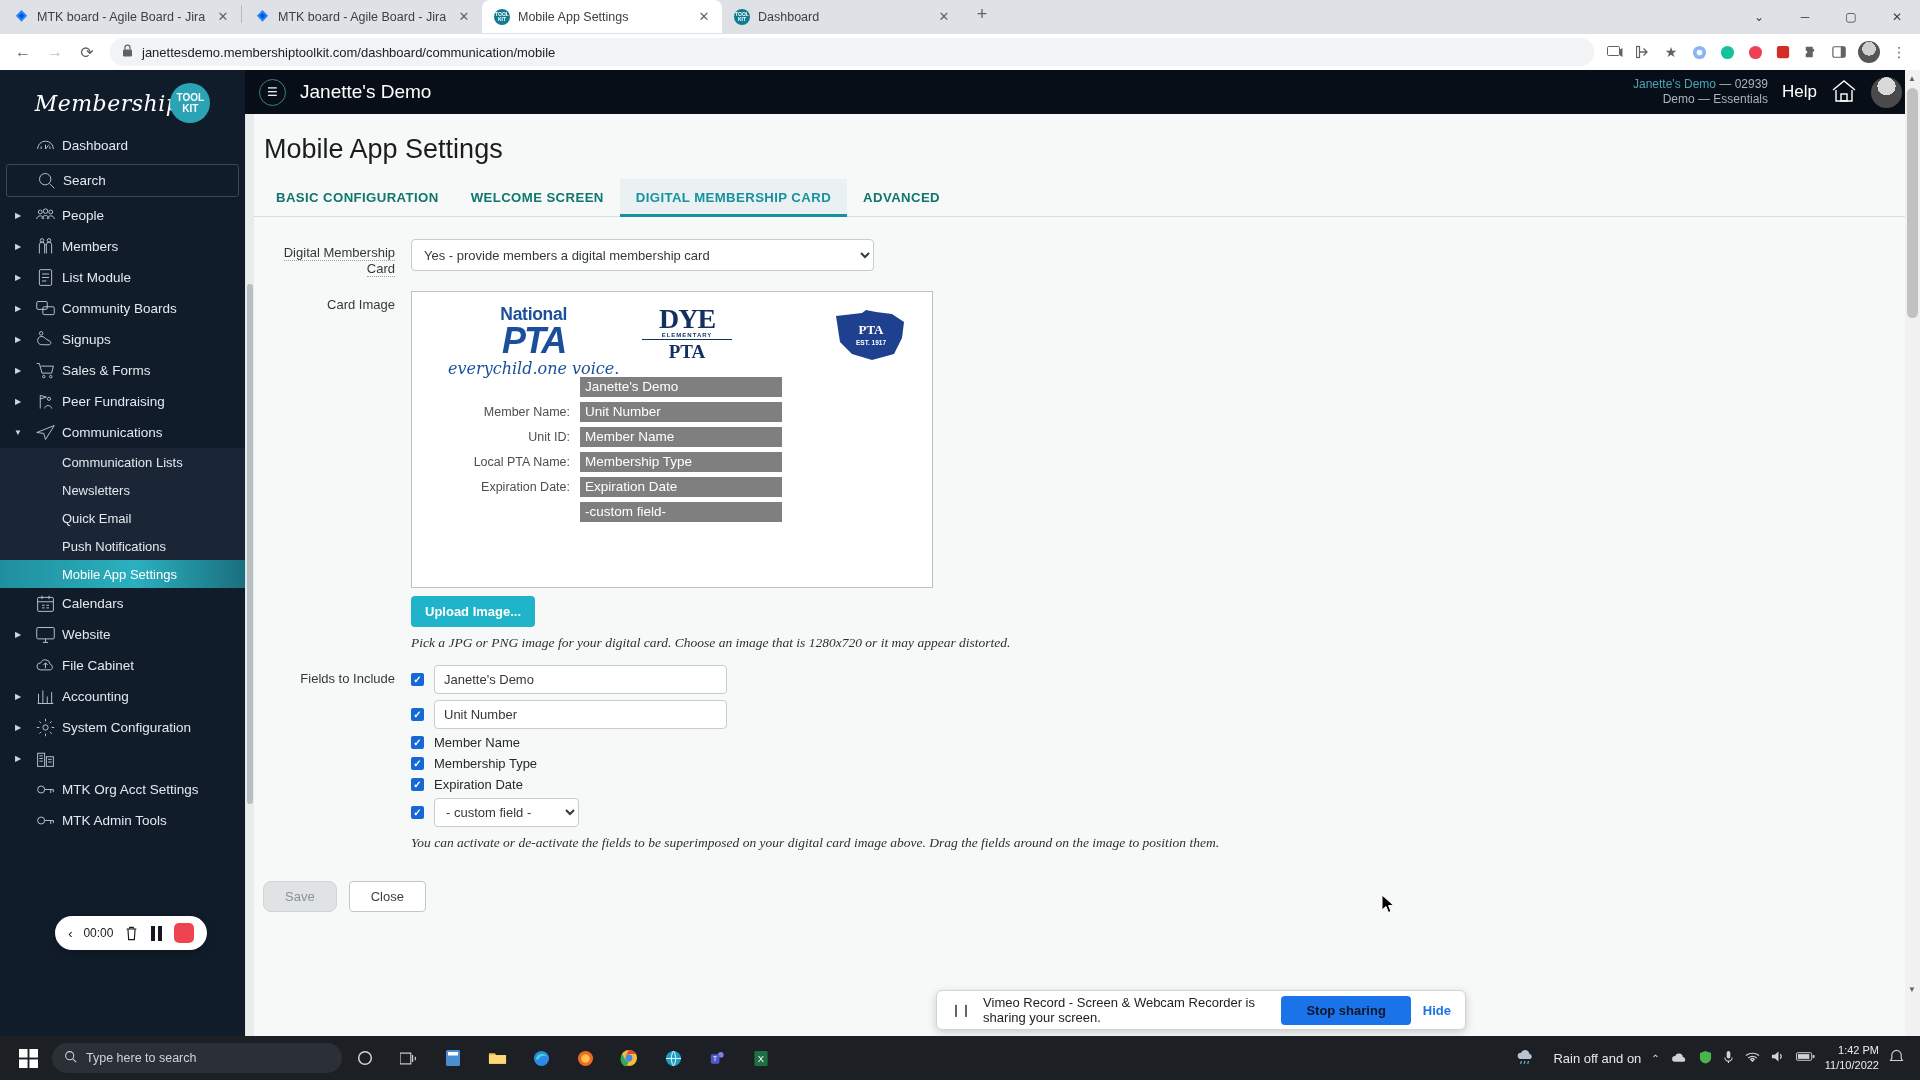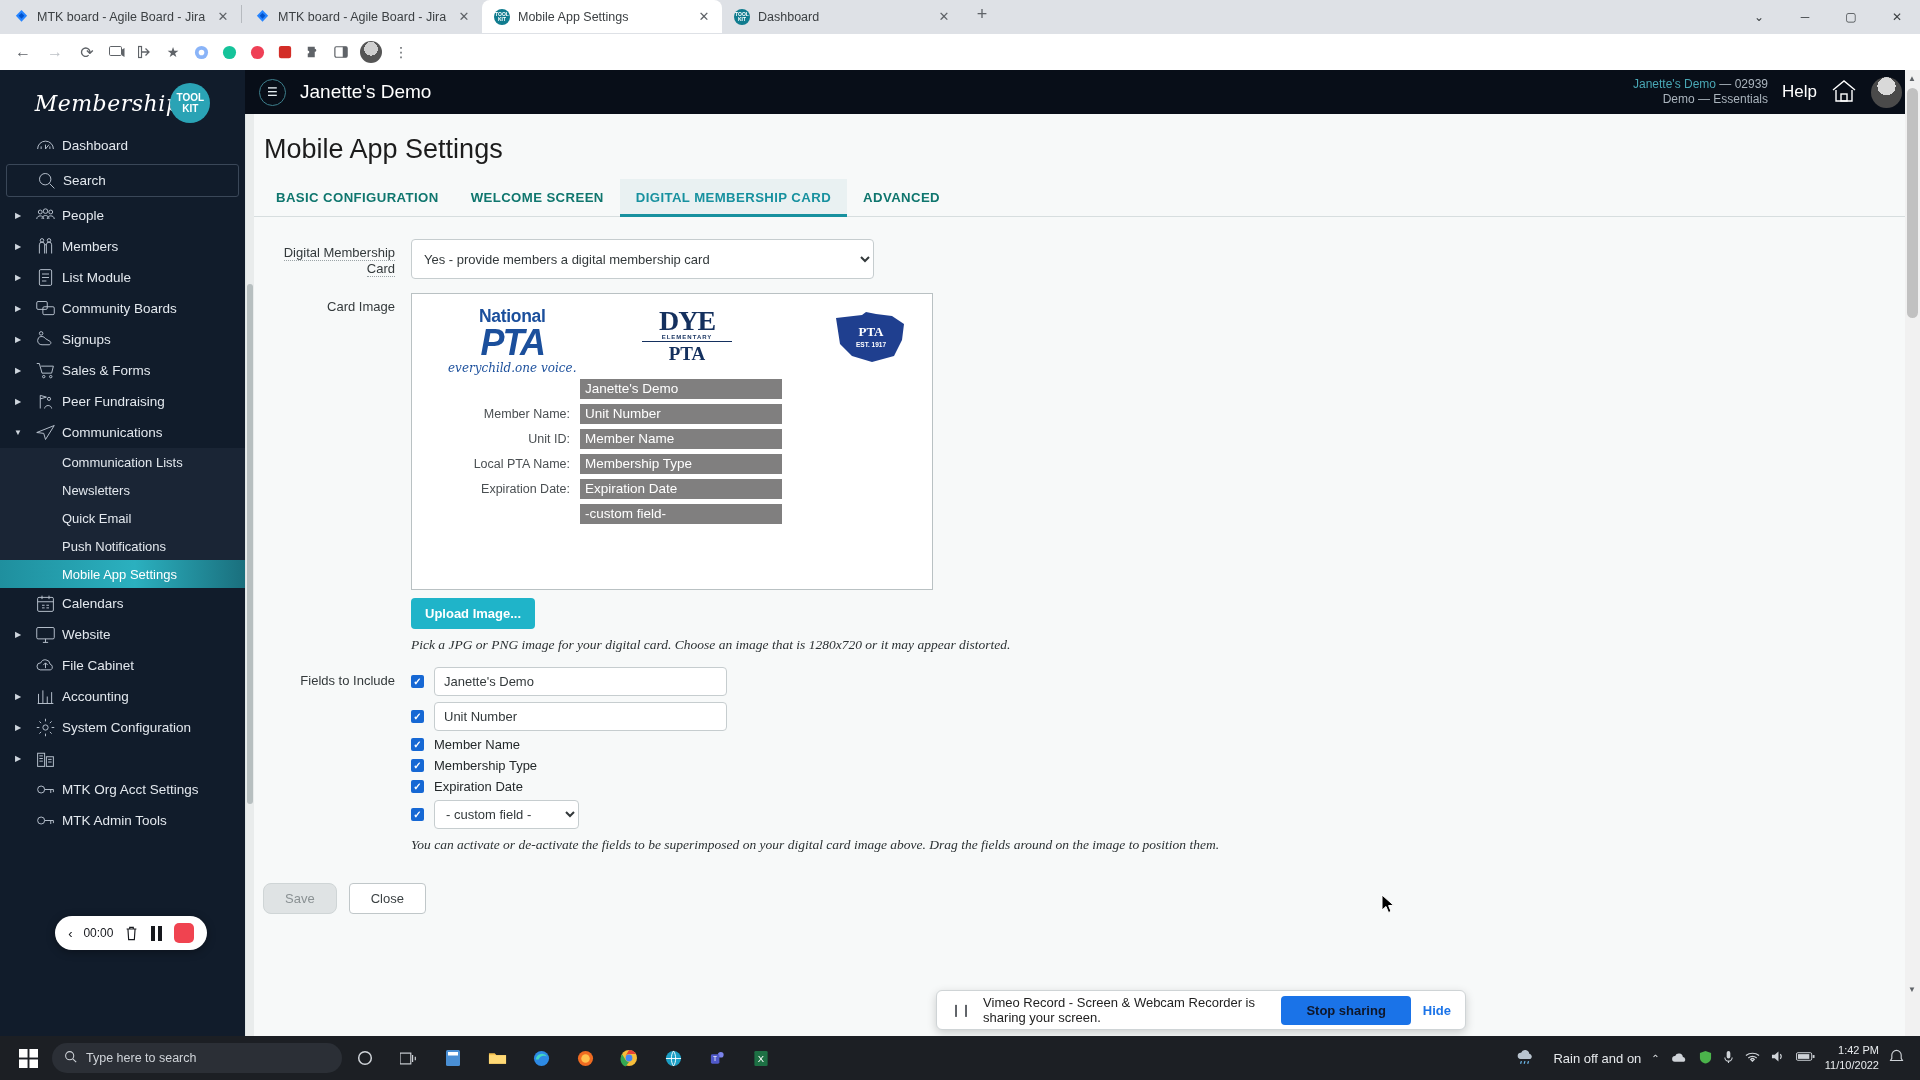--- a/index.html
+++ b/index.html
@@ -131,31 +131,31 @@
   .form-area { padding: 22px 0 0 0; }
   .form-row { display: flex; margin-bottom: 14px; }
   .form-label {
     width: 165px; flex: 0 0 165px; text-align: right; padding-right: 16px; font-size: 13px;
     color: #33393b; padding-top: 6px; line-height: 16px;
   }
   .form-label .dotted { border-bottom: 1px dotted #9aa3a6; }
   .form-ctrl { flex: 1; }
 
   select.mtk-select {
-    width: 463px; height: 40px; border: 1px solid #c6cdcf; border-radius: 4px; background: #fff;
+    width: 463px; height: 32px; border: 1px solid #c6cdcf; border-radius: 4px; background: #fff;
     padding: 0 8px; font-size: 13px; color: #33393b; font-family: "Liberation Sans", sans-serif;
   }
 
   .card-frame { width: 522px; height: 297px; border: 1px solid #b9c1c3; background: #fff; position: relative; }
   .card-logos { display: flex; align-items: flex-start; padding: 12px 0 0 0; height: 98px; position: relative;}
   .natpta { position: absolute; left: 36px; top: 12px; text-align: center; }
   .natpta .np1 { font-size: 17.5px; font-weight: bold; color: #1b4f9c; font-family: "Liberation Sans", sans-serif; letter-spacing: -0.3px;}
   .natpta .np2 { font-size: 36px; font-weight: bold; color: #1b4f9c; font-style: italic; line-height: 32px; letter-spacing: -2px;
                  font-family: "Liberation Sans", sans-serif; }
-  .natpta .np3 { font-family: "DejaVu Serif", serif; font-size: 12px; color: #1b4f9c; font-style: italic; margin-top: 2px;}
+  .natpta .np3 { font-family: "DejaVu Serif", serif; font-size: 16px; color: #1b4f9c; font-style: italic; margin-top: 2px;}
   .dyepta { position: absolute; left: 230px; top: 14px; text-align: center; width: 90px;}
   .dyepta .d1 { font-family: "Liberation Serif", serif; font-size: 28px; font-weight: bold; color: #14305e;
                 letter-spacing: -1px; line-height: 26px; }
   .dyepta .d2 { font-size: 6px; font-weight: bold; color: #14305e; letter-spacing: 1px; }
   .dyepta .d3 { font-family: "Liberation Serif", serif; font-size: 19px; font-weight: bold; color: #14305e;
                 border-top: 1px solid #14305e; margin-top: 1px; padding-top: 1px;}
   .mopta { position: absolute; left: 420px; top: 16px; width: 78px; height: 56px; }
   .mopta svg { width: 78px; height: 56px; }
 
   .card-fields { position: absolute; left: 0; top: 82px; width: 100%; }
@@ -289,20 +289,29 @@
       <div class="win-btn">─</div>
       <div class="win-btn">▢</div>
       <div class="win-btn close">✕</div>
     </div>
   </div>
 
   <div class="toolbar">
     <div class="nav-btn">←</div>
     <div class="nav-btn disabled">→</div>
     <div class="nav-btn">⟳</div>
+    <div class="omnibox">
+      <span>
+        <svg width="11" height="13" viewBox="0 0 11 13">
+            <rect x="1" y="5.5" width="9" height="7" rx="1.3" fill="#5f6368"></rect>
+            <path d="M3 5.5 V3.6 a2.5 2.5 0 0 1 5 0 V5.5" stroke="#5f6368" stroke-width="1.3" fill="none"></path>
+          </svg>
+      </span>
+      <span class="url">janettesdemo.membershiptoolkit.com/dashboard/communication/mobile</span>
+    </div>
     <div class="tb-icons">
       <div class="tb-ic">
         <svg width="16" height="13" viewBox="0 0 16 13">
             <rect x="0.5" y="0.5" width="12" height="9" rx="1.2" stroke="#5f6368" fill="none"></rect>
             <path d="M13 3.5 l2.5 -1.5 v9 l-2.5 -1.5 z" fill="#5f6368"></path>
           </svg>
       </div>
       <div class="tb-ic">
         <svg width="14" height="14" viewBox="0 0 14 14">
             <path d="M3 7 h8 M7.5 3.5 L11 7 L7.5 10.5" stroke="#5f6368" stroke-width="1.3" fill="none"></path>

